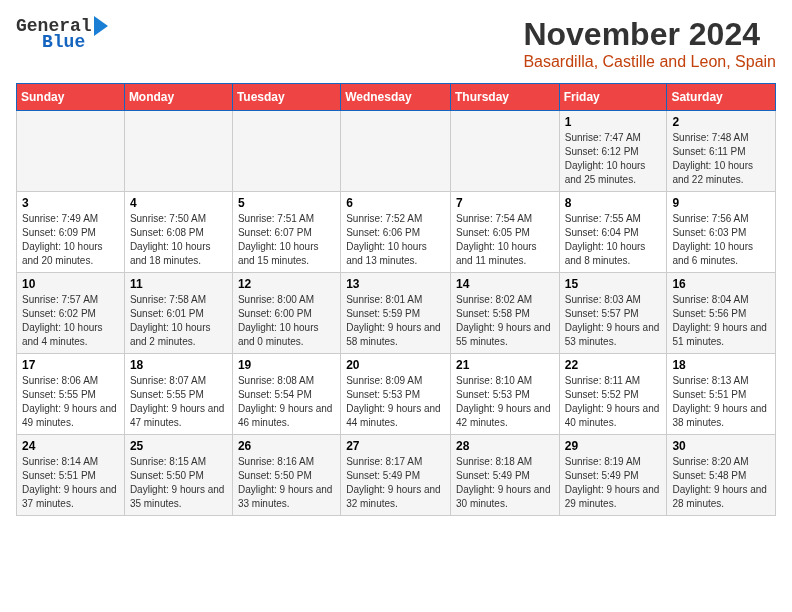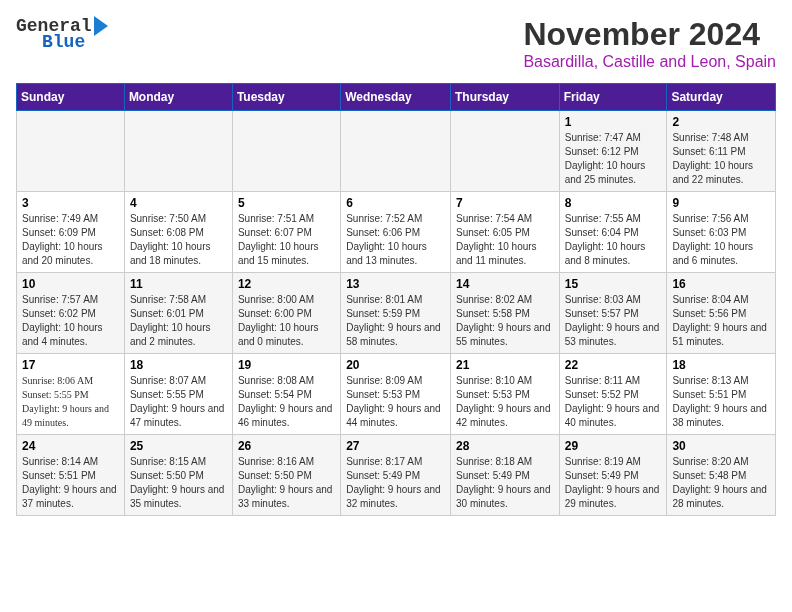--- a/index.html
+++ b/index.html
@@ -27,29 +27,29 @@
     .title-block {
       text-align: left;
     }
     .month-title {
       font-size: 32px;
       font-weight: bold;
       color: #333;
     }
     .location-title {
       font-size: 16px;
-      color: #a21caf;
+      color: #c2410c;
     }
     table {
       width: 100%;
       border-collapse: collapse;
       font-size: 10.5px;
     }
     thead tr th {
-      background-color: #4c1d95;
+      background-color: #ef4444;
       color: #fff;
       padding: 6px 4px;
       text-align: left;
       font-size: 12px;
       font-weight: bold;
       border: 1px solid #1565c0;
     }
     tbody tr td {
       border: 1px solid #ccc;
       vertical-align: top;
@@ -211,21 +211,21 @@
         <td>
           <span class="day-num">16</span>
           <div class="day-info" style="white-space: pre-line;">Sunrise: 8:04 AM
 Sunset: 5:56 PM
 Daylight: 9 hours and 51 minutes.</div>
         </td>
       </tr>
       <tr>
         <td>
           <span class="day-num">17</span>
-          <div class="day-info" style="white-space: pre-line; font-family: Liberation Serif, serif;">Sunrise: 8:06 AM
+          <div class="day-info" style="white-space: pre-line;">Sunrise: 8:06 AM
 Sunset: 5:55 PM
 Daylight: 9 hours and 49 minutes.</div>
         </td>
         <td>
           <span class="day-num">18</span>
           <div class="day-info" style="white-space: pre-line;">Sunrise: 8:07 AM
 Sunset: 5:55 PM
 Daylight: 9 hours and 47 minutes.</div>
         </td>
         <td>

